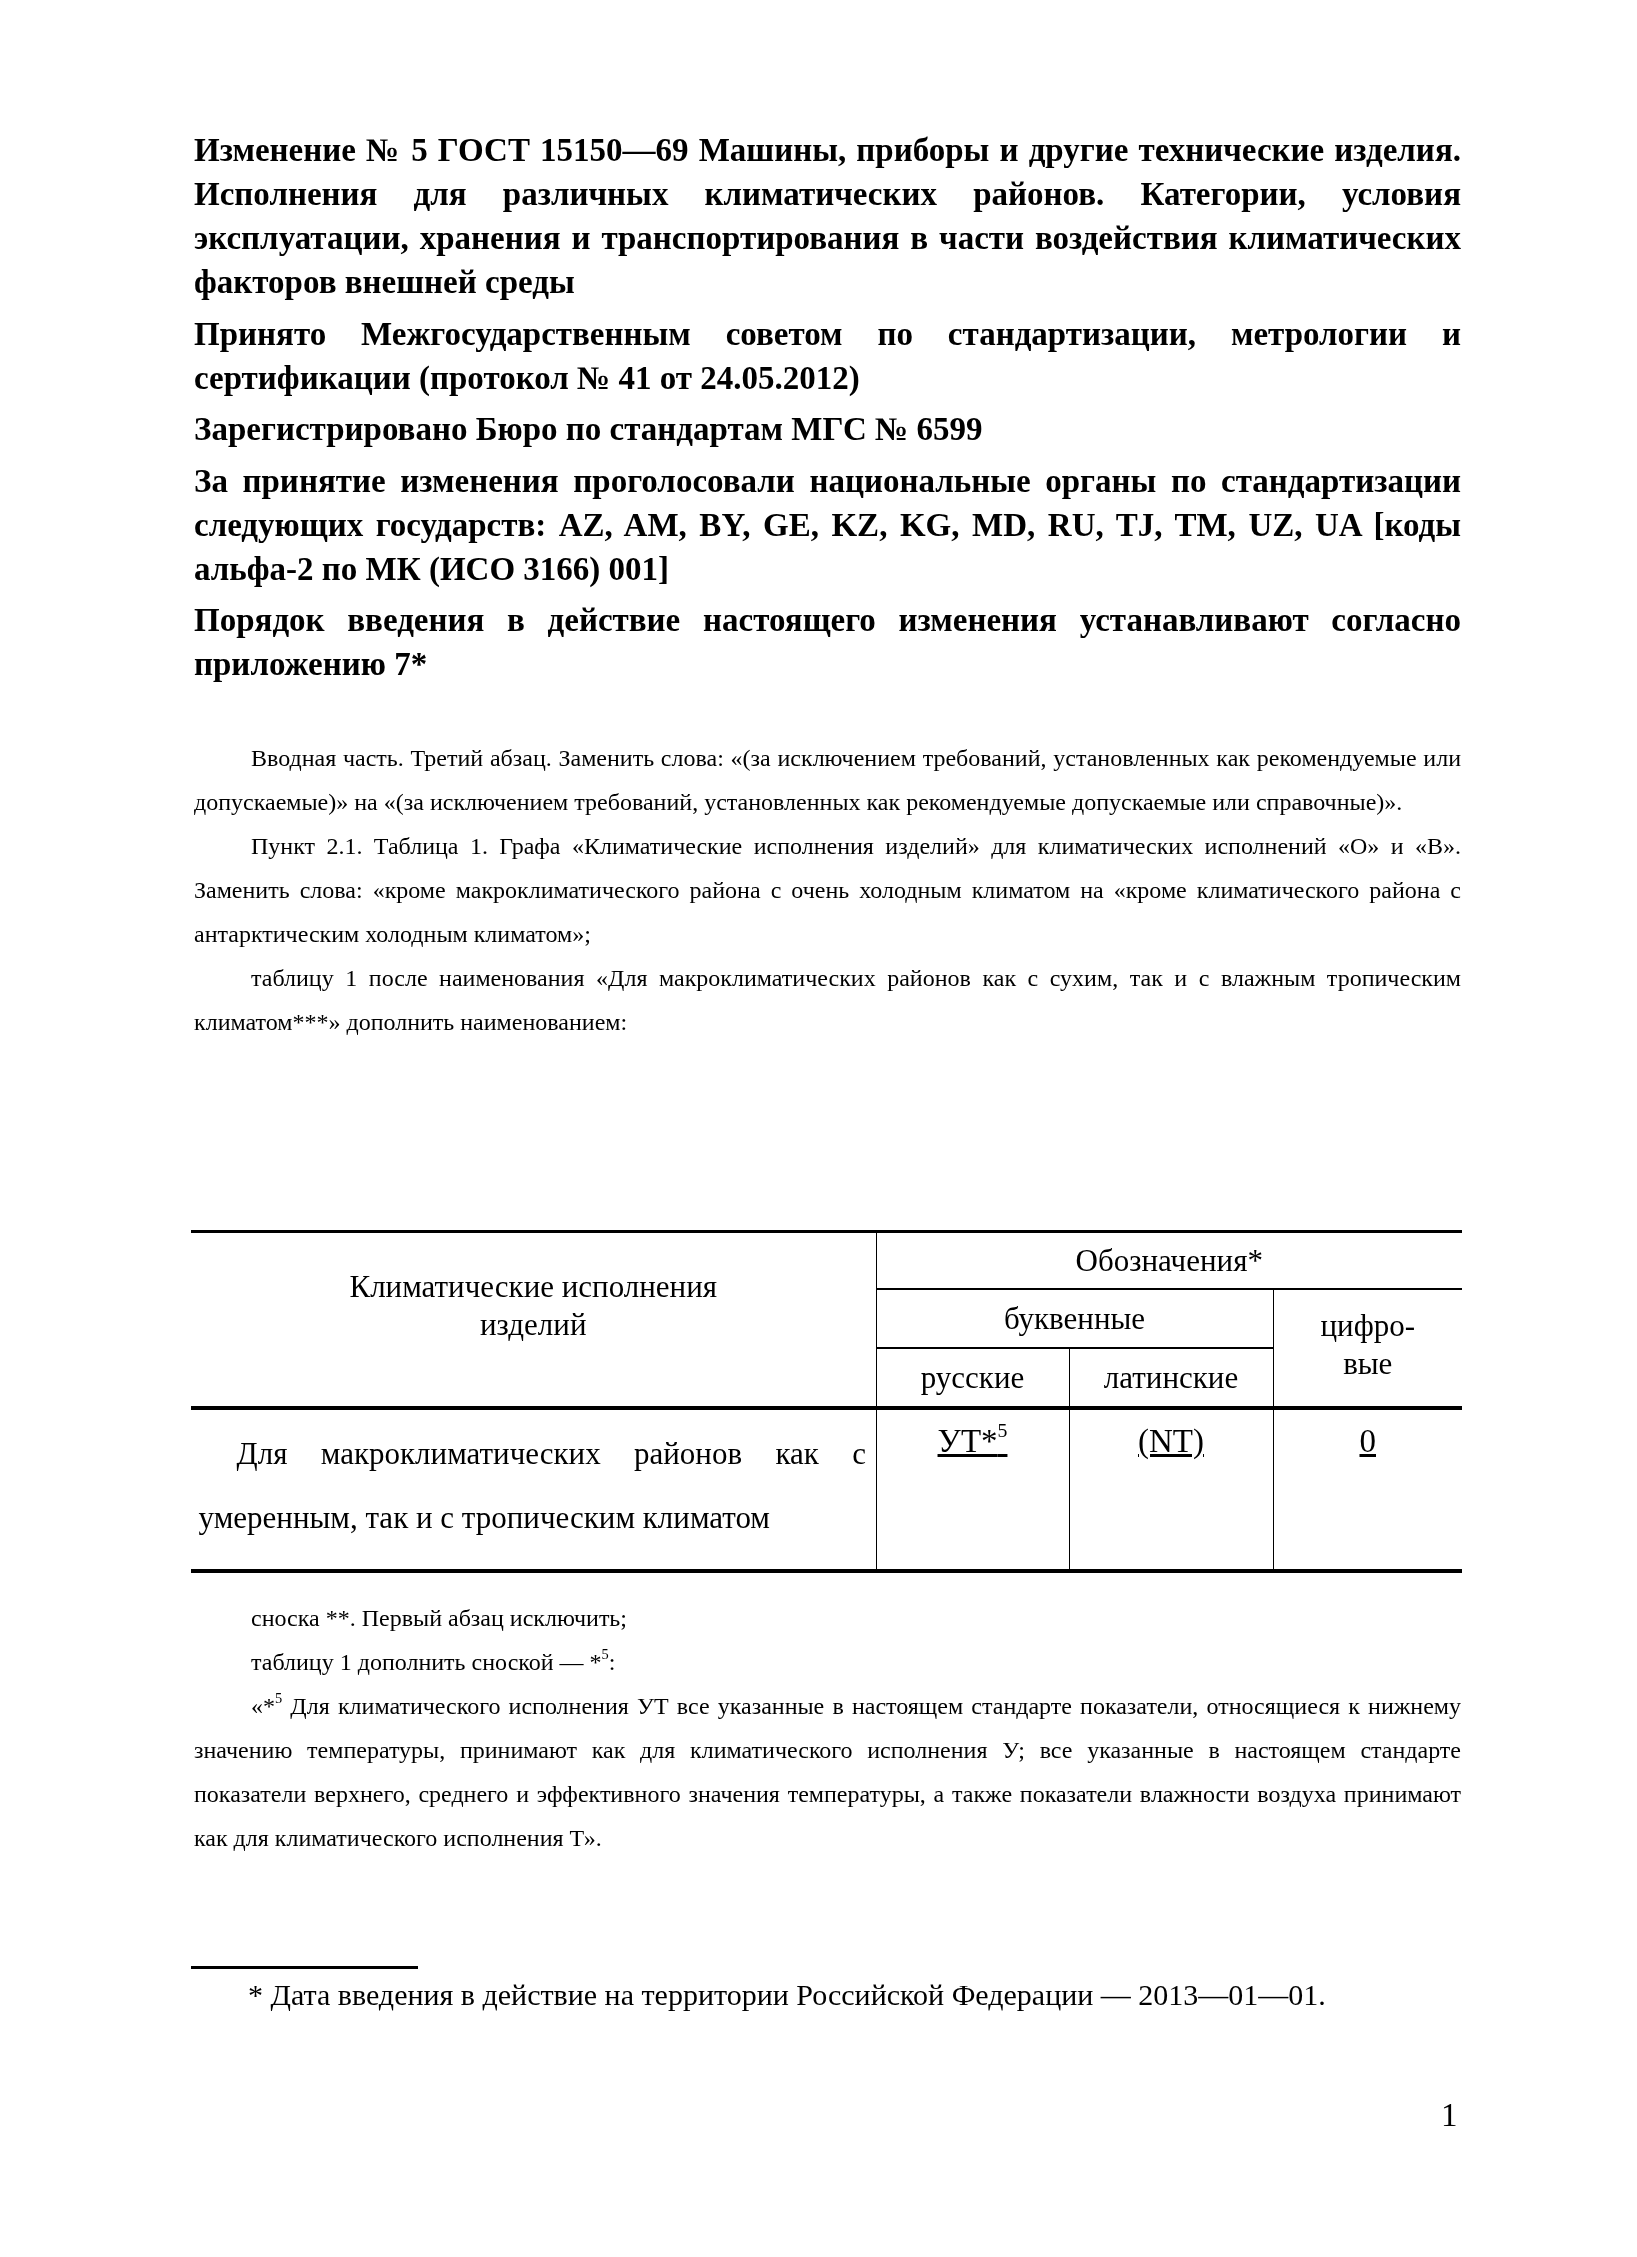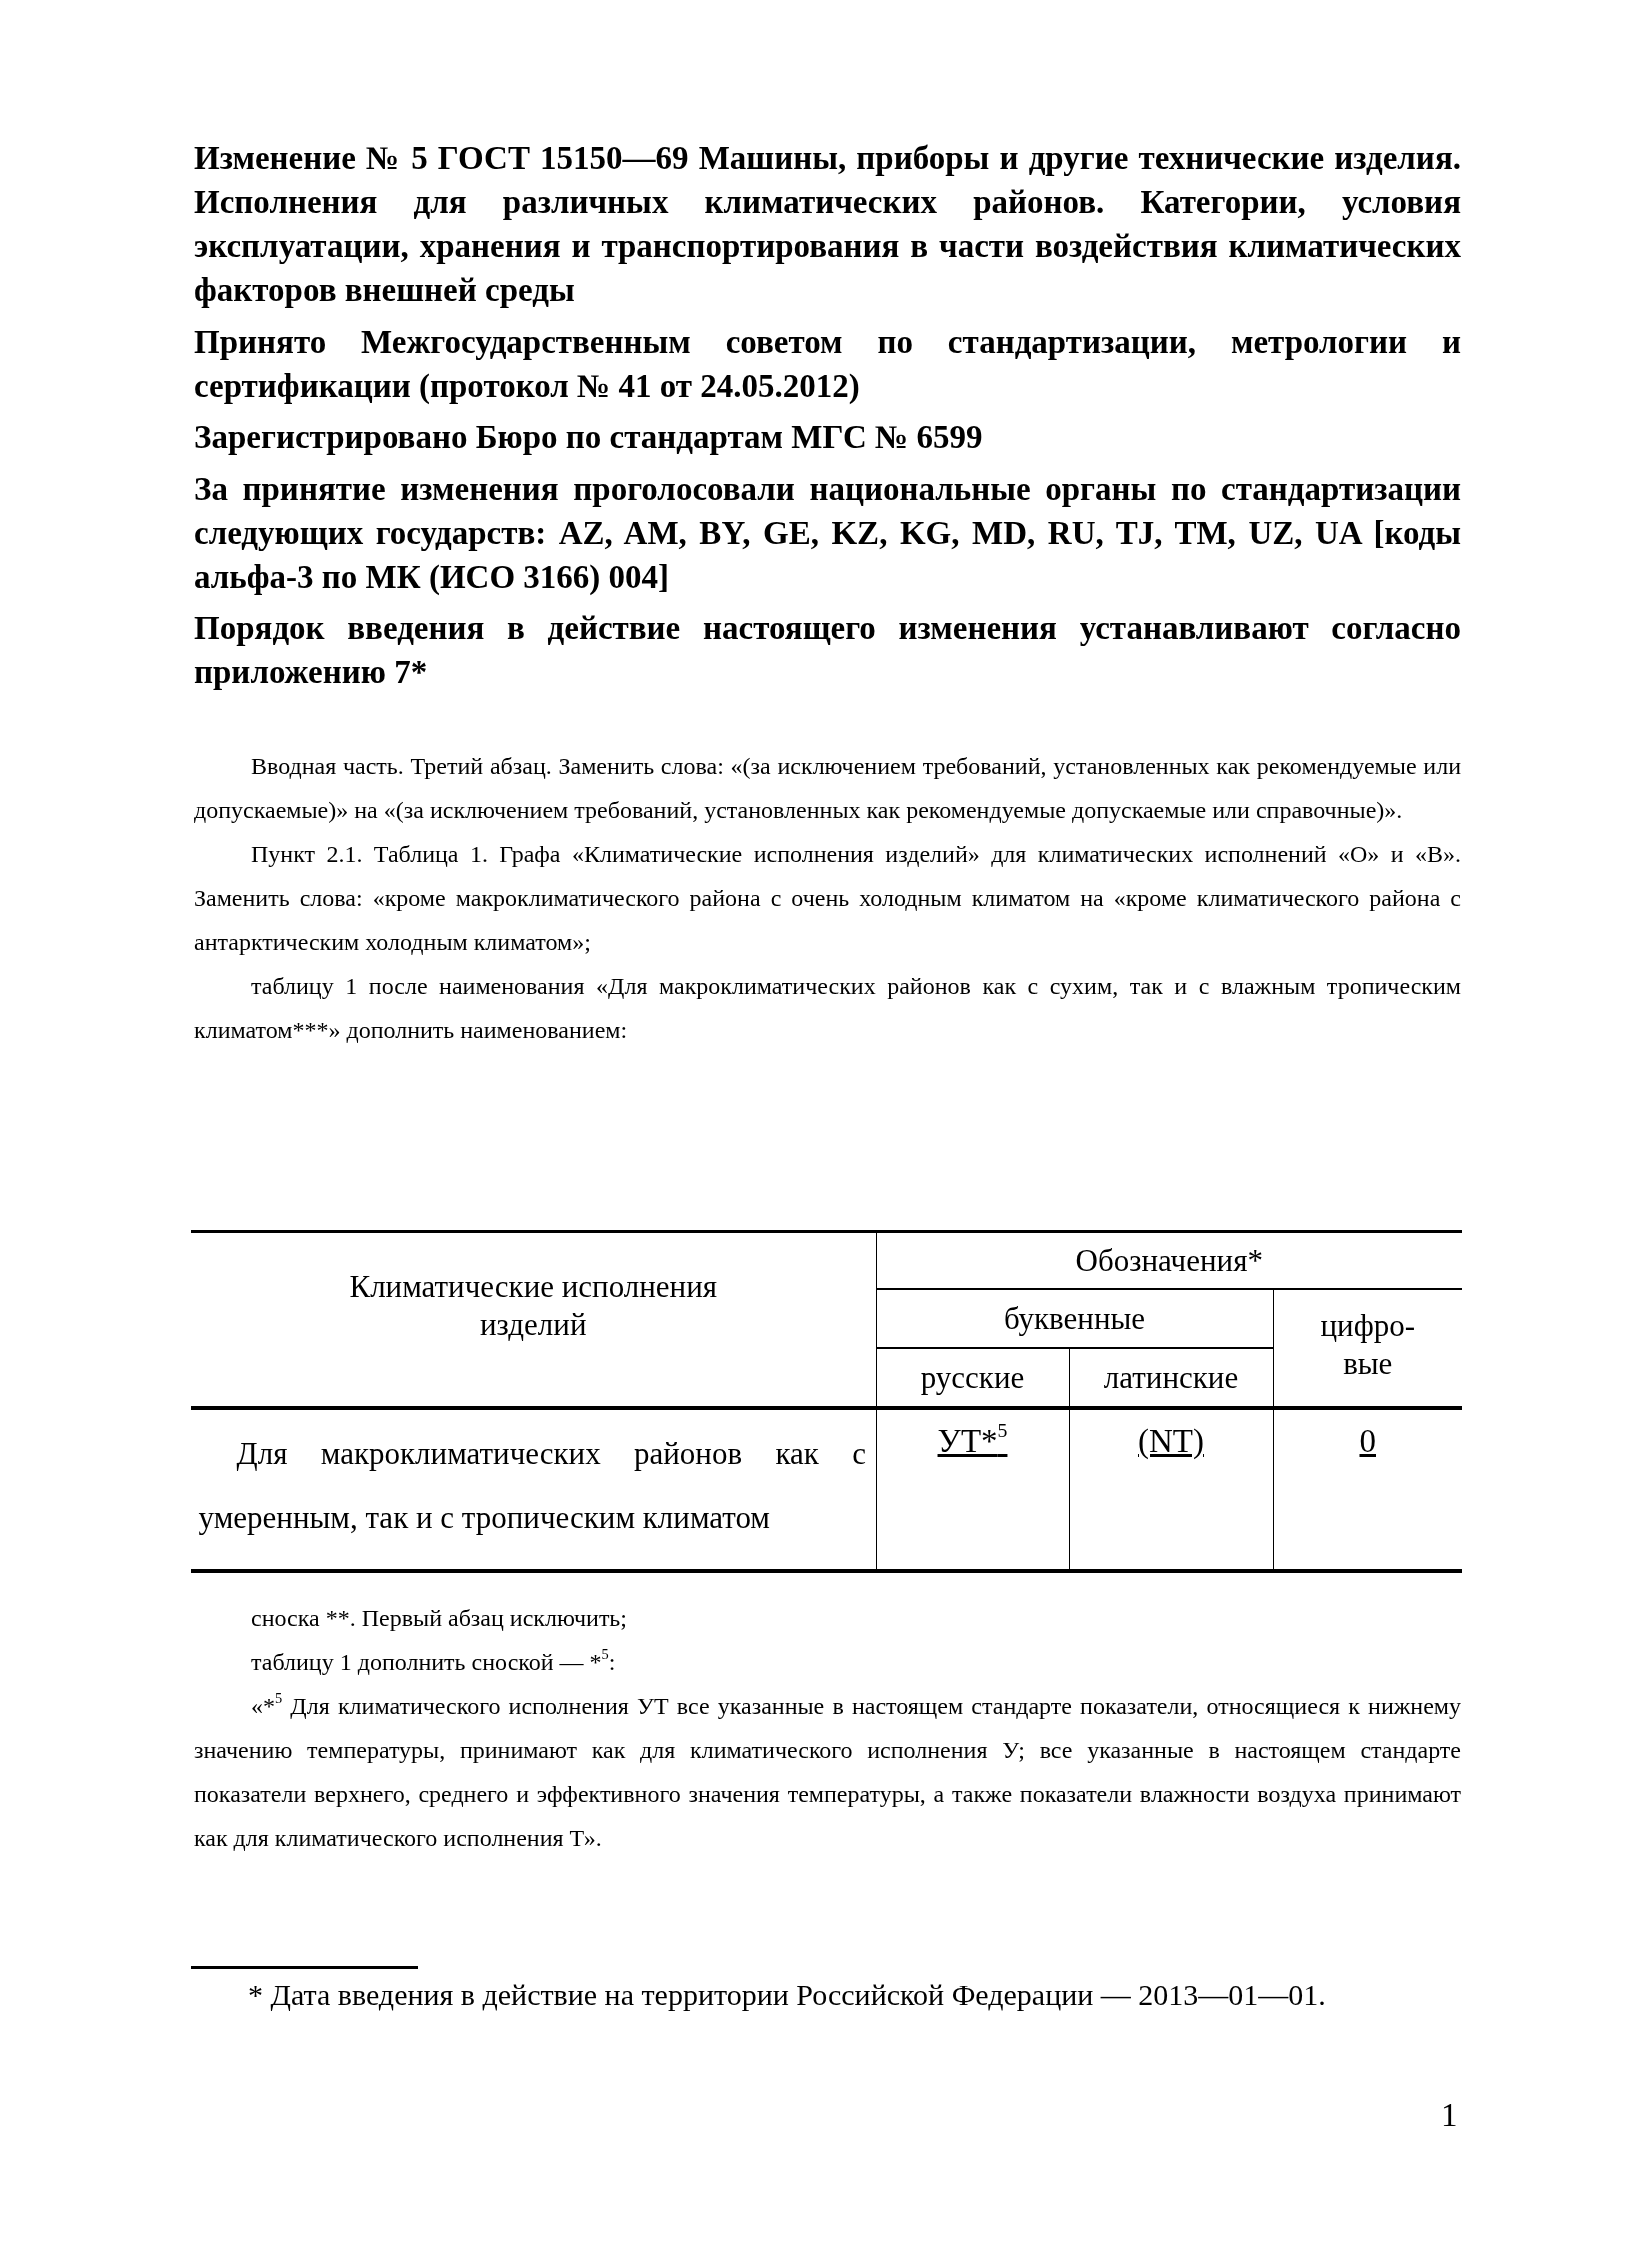--- a/index.html
+++ b/index.html
@@ -1,18 +1,18 @@
 <!DOCTYPE html>
 <html><head>
 <meta charset="utf-8">
 <style>
   html, body { margin: 0; padding: 0; background: #ffffff; }
   body { width: 1637px; height: 2258px; position: relative; overflow: hidden;
          font-family: "Liberation Serif", "DejaVu Serif", serif; color: #000; }
-  .page { position: absolute; left: 194px; top: 136px; width: 1267px; }
+  .page { position: absolute; left: 194px; top: 128px; width: 1267px; }
   .hdr { font-weight: bold; font-size: 33px; line-height: 44px; text-align: justify;
          text-align-last: left; margin: 0 0 7.6px 0; }
   .hdr.first { margin-bottom: 7.6px; }
   .body { font-size: 24px; line-height: 44px; text-align: justify; }
   .p { text-indent: 57px; margin: 0; }
   .gap { height: 42px; }
   sup { font-size: 0.6em; line-height: 0; vertical-align: 0.75em; }
 
   table.t { position: absolute; left: 191px; top: 1230px; width: 1271px; border-collapse: collapse;
             font-size: 31px; font-family: "Liberation Serif", serif; }
@@ -31,21 +31,21 @@
   .footnote .fi { text-indent: 57px; margin: 0; }
   .pagenum { position: absolute; left: 1441px; top: 2097px; font-size: 33px; }
 </style>
 </head>
 <body>
 
 <div class="page">
   <p class="hdr first">Изменение № 5 ГОСТ 15150—69 Машины, приборы и другие технические изделия. Исполнения для различных климатических районов. Категории, условия эксплуатации, хранения и транспортирования в части воздействия климатических факторов внешней среды</p>
   <p class="hdr">Принято Межгосударственным советом по стандартизации, метрологии и сертификации (протокол № 41 от 24.05.2012)</p>
   <p class="hdr">Зарегистрировано Бюро по стандартам МГС № 6599</p>
-  <p class="hdr">За принятие изменения проголосовали национальные органы по стандартизации следующих государств: AZ, AM, BY, GE, KZ, KG, MD, RU, TJ, TM, UZ, UA [коды альфа-3 по МК (ИСО 3166) 004]</p>
+  <p class="hdr">За принятие изменения проголосовали национальные органы по стандартизации следующих государств: AZ, AM, BY, GE, KZ, KG, MD, RU, TJ, TM, UZ, UA [коды альфа-2 по МК (ИСО 3166) 001]</p>
   <p class="hdr">Порядок введения в действие настоящего изменения устанавливают согласно приложению 7*</p>
 
   <div class="gap"></div>
 
   <div class="body">
     <p class="p">Вводная часть. Третий абзац. Заменить слова: «(за исключением требований, установленных как рекомендуемые или допускаемые)» на «(за исключением требований, установленных как рекомендуемые допускаемые или справочные)».</p>
     <p class="p">Пункт 2.1. Таблица 1. Графа «Климатические исполнения изделий» для климатических исполнений «О» и «В». Заменить слова: «кроме макроклиматического района с очень холодным климатом на «кроме климатического района с антарктическим холодным климатом»;</p>
     <p class="p">таблицу 1 после наименования «Для макроклиматических районов как с сухим, так и с влажным тропическим климатом***» дополнить наименованием:</p>
   </div>
 </div>

